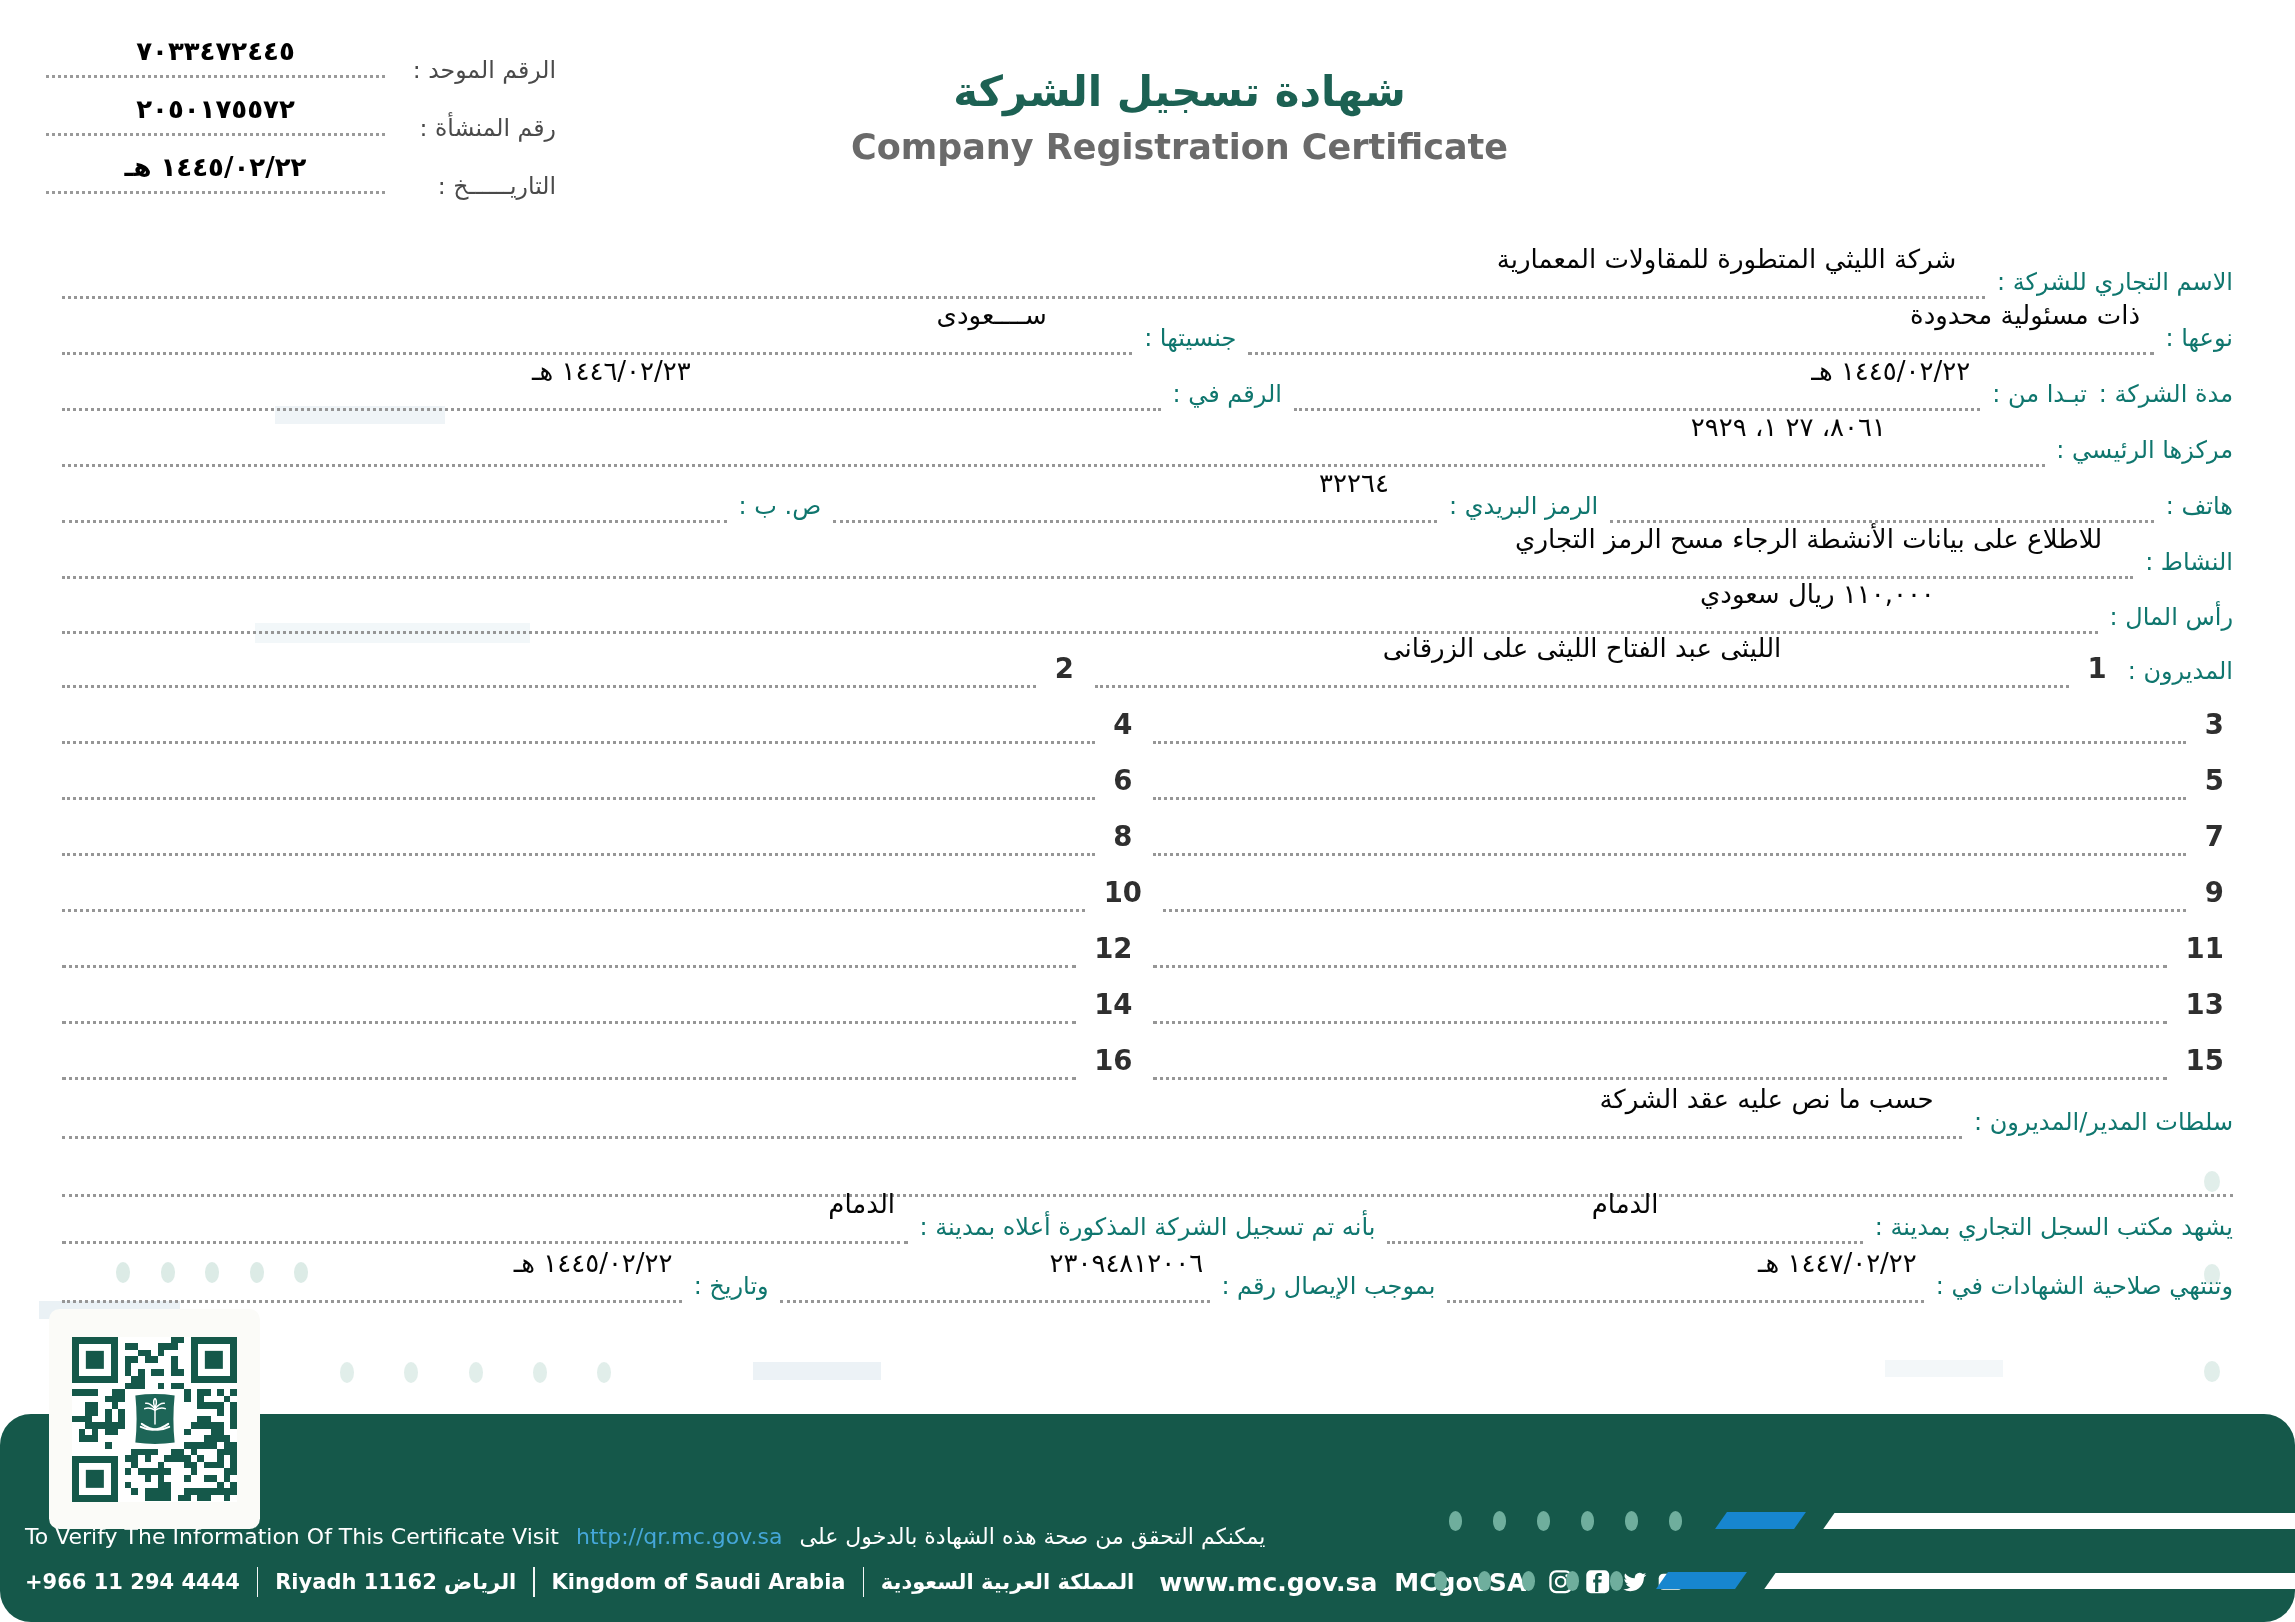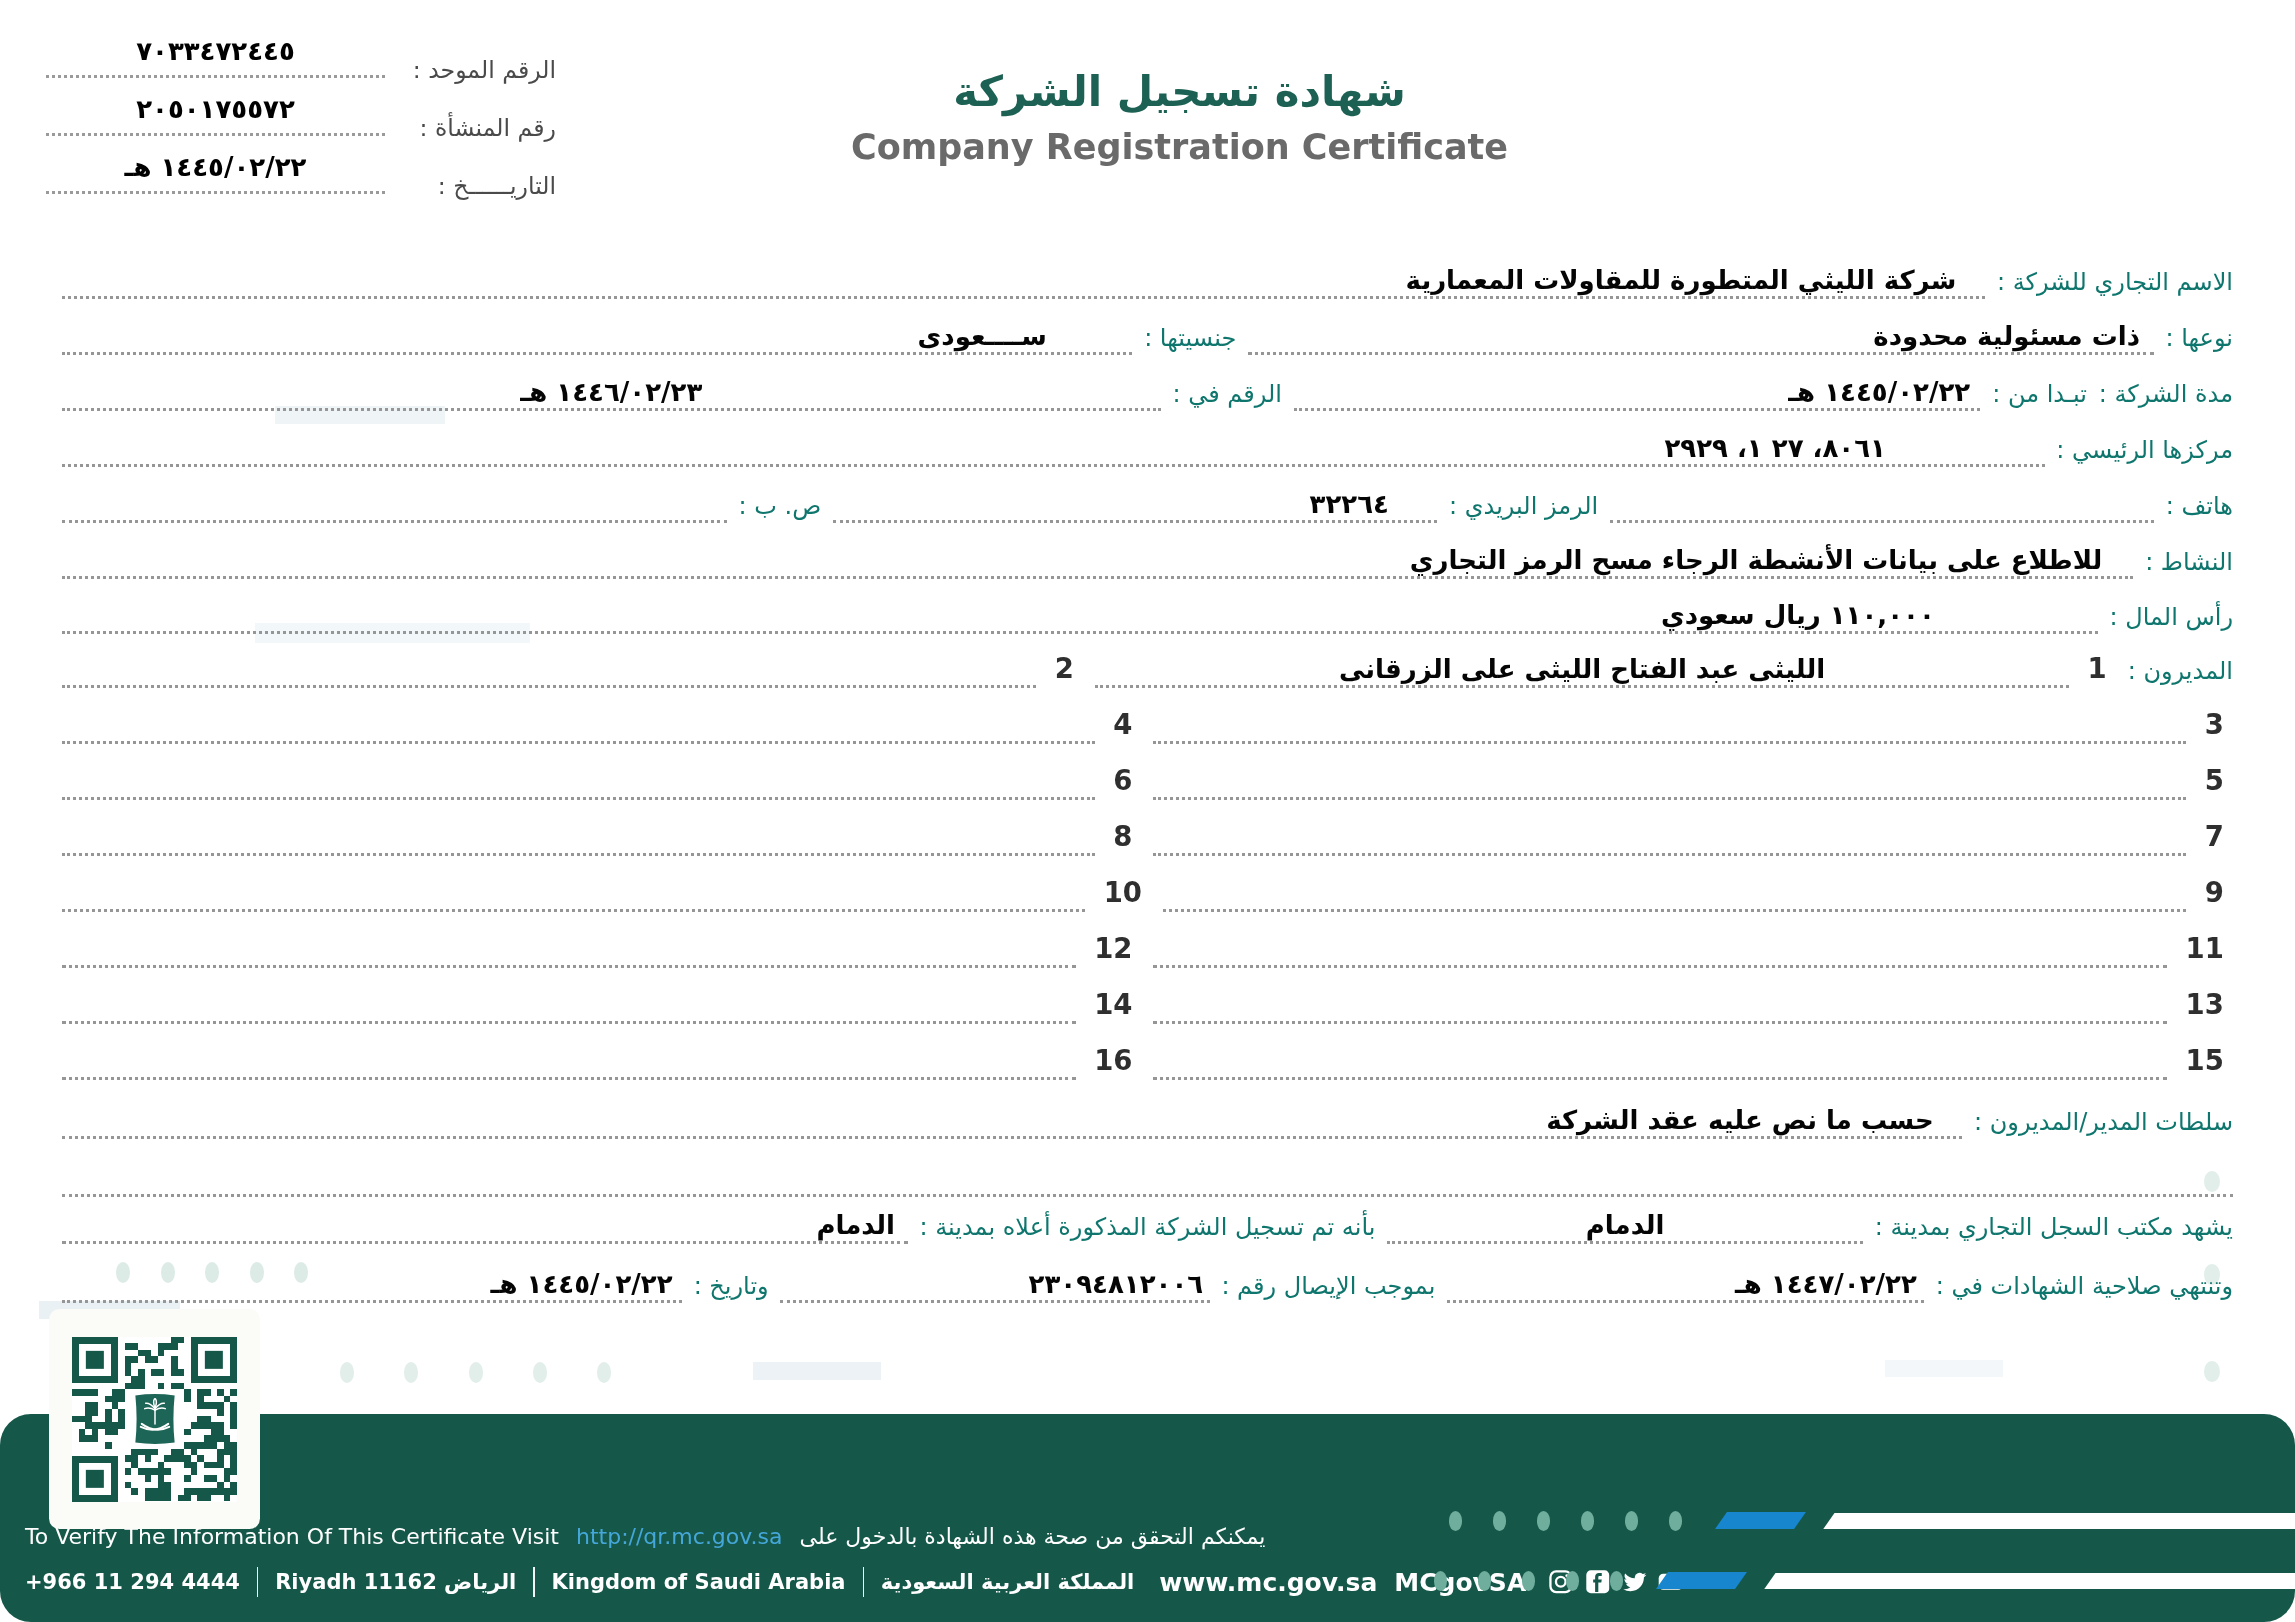--- a/index.html
+++ b/index.html
@@ -24,21 +24,21 @@
   .logo-en{font-size:20px;color:#1d6557;margin-top:5.2px;}
   .emblem-big{width:128px;height:139px;}
   
   .rows{position:absolute;top:243px;left:62px;right:62px;direction:rtl;z-index:2;}
   .row{display:flex;align-items:flex-end;height:56px;}
   .h84{height:55px;} .h82{height:54px;} .h90{height:59px;} .h88{height:58px;} .h72{height:47px;}
   .lbl{font-size:24px;color:#0f766e;white-space:nowrap;margin-left:11.8px;padding-bottom:2.6px;}
   .lead{flex:1;position:relative;border-bottom:3.3px dotted #969696;height:100%;margin-left:11.8px;}
   .lead:last-child{margin-left:0;}
   .f09{flex:0.9;} .f10{flex:1;} .f11{flex:1.1;} .f13{flex:1.3;} .f16{flex:1.6;}
-  .val{position:absolute;bottom:1px;font-weight:bold;font-size:26px;color:#050505;white-space:nowrap;direction:rtl;}
+  .val{position:absolute;bottom:22px;font-weight:normal;font-size:26px;color:#050505;white-space:nowrap;direction:rtl;}
   .vr{right:1.5%;} .vr8{right:8%;}
   .vc{right:50%;transform:translateX(50%);}
   .num{font-size:27.5px;font-weight:bold;color:#2f2f2f;margin:0 9.2px 0 18.3px;padding-bottom:3.9px;direction:ltr;}
   
   .qr-card{position:absolute;left:49px;top:1309px;width:211px;height:220px;background:#fbfbf8;border-radius:10.5px;z-index:6;
            display:flex;align-items:center;justify-content:center;}
   .qr{position:relative;width:165px;height:165px;display:grid;grid-template-columns:repeat(25,1fr);grid-template-rows:repeat(25,1fr);background:#fff;}
   .qr i{background:#15584a;}
   .fd{position:absolute;width:46px;height:46px;border:7.2px solid #15584a;box-sizing:border-box;background:#fff;}
   .fd::before{content:"";position:absolute;left:50%;top:50%;width:18.3px;height:18.3px;background:#15584a;transform:translate(-50%,-50%);}

